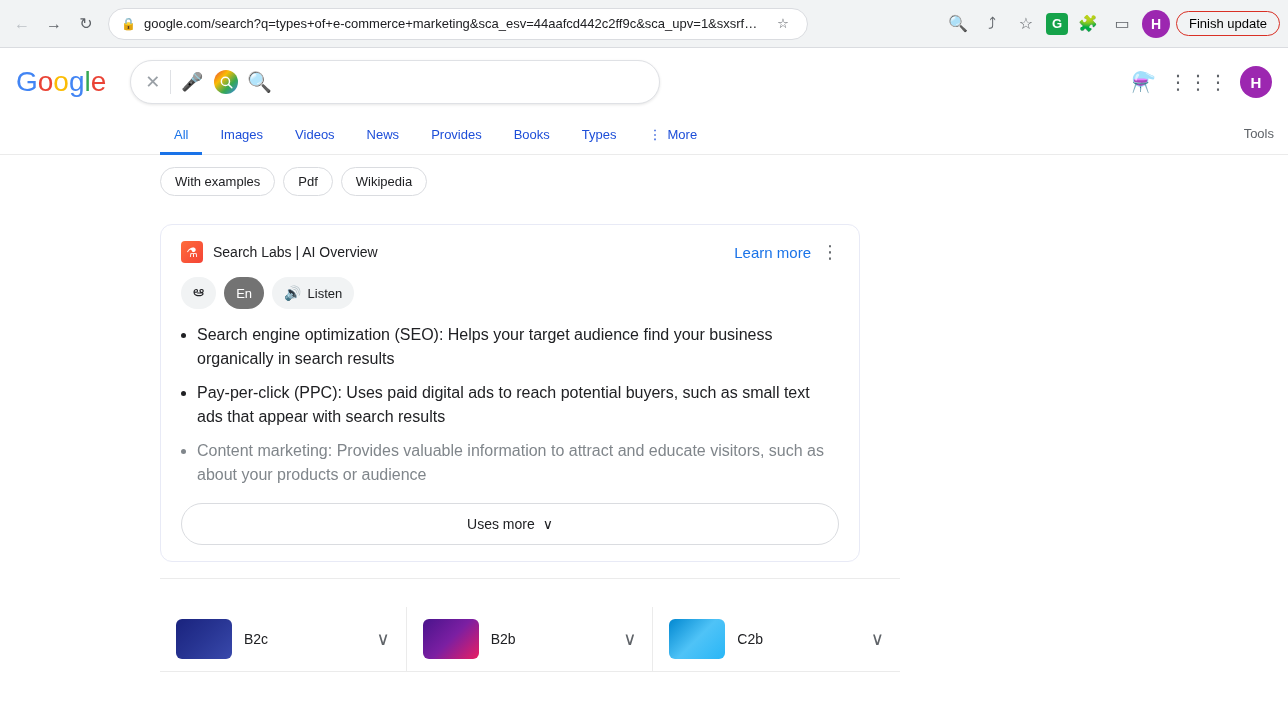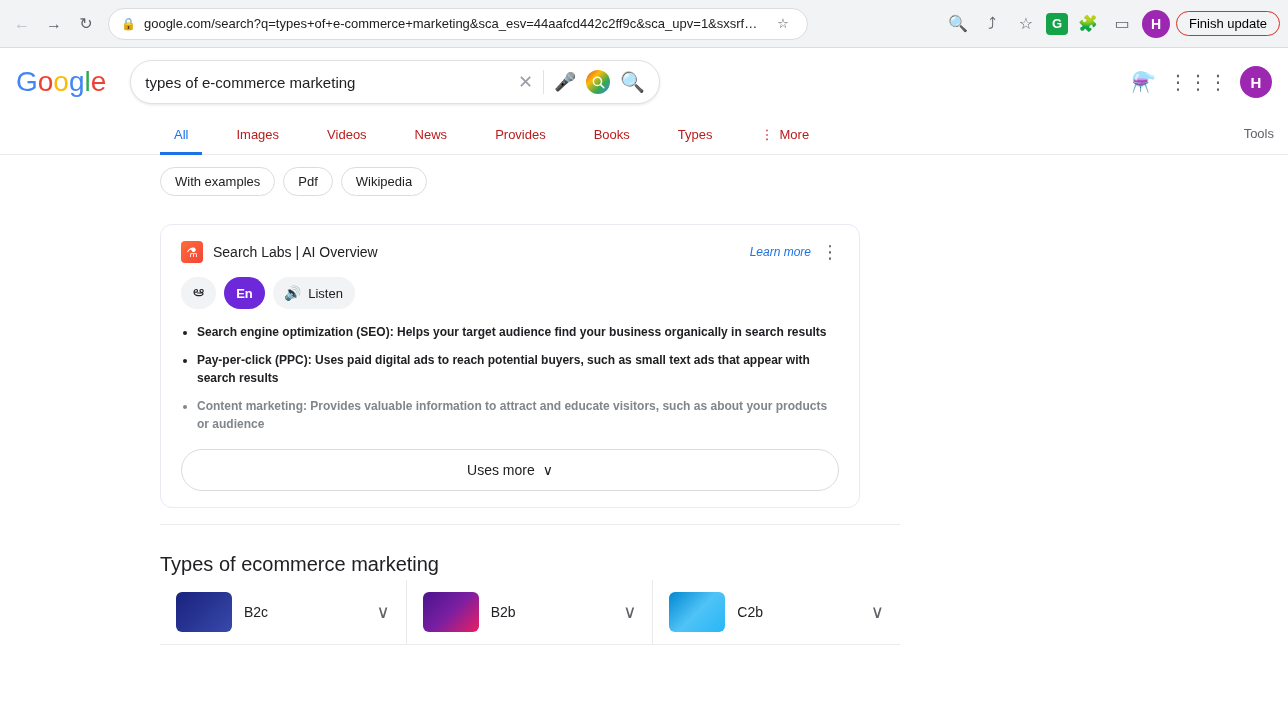--- a/index.html
+++ b/index.html
@@ -131,29 +131,29 @@
       color: #fff; font-size: 15px; font-weight: bold;
       display: flex; align-items: center; justify-content: center; cursor: pointer;
     }
 
     
     .search-tabs {
       display: flex;
       align-items: center;
       padding: 0 0 0 160px;
       border-bottom: 1px solid #ebebeb;
-      gap: 20px;
+      gap: 4px;
     }
     .tab-item {
       display: flex;
       align-items: center;
       gap: 6px;
       padding: 10px 14px;
       cursor: pointer;
-      color: #b91c1c;
+      color: #1d4ed8;
       font-size: 13px;
       border-bottom: 3px solid transparent;
       margin-bottom: -1px;
       text-decoration: none;
     }
     .tab-item.active { color: #1a73e8; border-bottom: 3px solid #1a73e8; }
     .tools-btn {
       margin-left: auto;
       padding: 10px 14px;
       cursor: pointer;
@@ -215,24 +215,23 @@
       display: flex; align-items: center; justify-content: center;
       color: #fff; font-size: 13px;
     }
     .ai-header-right {
       display: flex;
       align-items: center;
       gap: 10px;
     }
     .learn-more-link {
       color: #1a73e8;
-      font-size: 12px;
+      font-size: 15px;
       cursor: pointer;
       text-decoration: none;
-      font-style: italic;
     }
     .more-options-btn {
       background: none; border: none; cursor: pointer; color: #5f6368; font-size: 18px;
     }
 
     
     .ai-controls {
       display: flex;
       gap: 8px;
       margin-bottom: 14px;
@@ -246,43 +245,42 @@
       font-size: 13px;
       cursor: pointer;
       border: none;
     }
     .lang-btn-te {
       background: #f1f3f4;
       color: #202124;
       font-size: 14px;
     }
     .lang-btn-en {
-      background: #6d28d9;
+      background: #737373;
       color: #fff;
-      font-weight: 700;
+      font-weight: 400;
     }
     .listen-btn {
       background: #f1f3f4;
       color: #202124;
     }
     .listen-icon { font-size: 14px; }
 
     
     .ai-intro {
       font-size: 14px;
       color: #202124;
       margin-bottom: 12px;
     }
     .ai-list { padding-left: 16px; }
     .ai-list-item {
-      font-size: 12px;
+      font-size: 16px;
       color: #202124;
       margin-bottom: 10px;
       line-height: 1.5;
-      font-weight: bold;
     }
     .ai-list-item.faded { color: #80868b; }
 
     .show-more-btn {
       display: flex;
       align-items: center;
       justify-content: center;
       gap: 8px;
       width: 100%;
       padding: 12px;
@@ -389,21 +387,20 @@
   <div class="google-logo">
     <span class="g-blue">G</span>
       <span class="g-red">o</span>
       <span class="g-yellow">o</span>
       <span class="g-blue">g</span>
       <span class="g-green">l</span>
       <span class="g-red">e</span>
   </div>
   <div class="search-bar-container">
     <div class="search-bar">
-      <span class="search-input-text">types of e-commerce marketing</span>
       <span class="search-bar-icon">✕</span>
       <div class="search-bar-divider"></div>
       <span class="search-bar-icon voice-icon">🎤</span>
       <div class="lens-icon">
         <svg width="14" height="14" viewBox="0 0 24 24" fill="none">
           <circle cx="11" cy="11" r="7" stroke="white" stroke-width="2.5"></circle>
           <line x1="16.5" y1="16.5" x2="22" y2="22" stroke="white" stroke-width="2.5" stroke-linecap="round"></line>
         </svg>
       </div>
       <button class="search-btn">🔍</button>
@@ -487,21 +484,20 @@
 
     <button class="show-more-btn">
       <span>Uses more</span>
       <span>∨</span>
     </button>
   </div>
 
   <hr class="section-divider">
 
   <div class="ecommerce-section">
-    <h2 class="section-title">Types of ecommerce marketing</h2>
 
     <div class="card-grid">
 
       <div class="card-item">
         <div class="card-thumbnail thumb-b2c"></div>
         <span class="card-label">B2c</span>
         <span class="card-expand">∨</span>
       </div>
       <div class="card-item">
         <div class="card-thumbnail thumb-b2b"></div>

